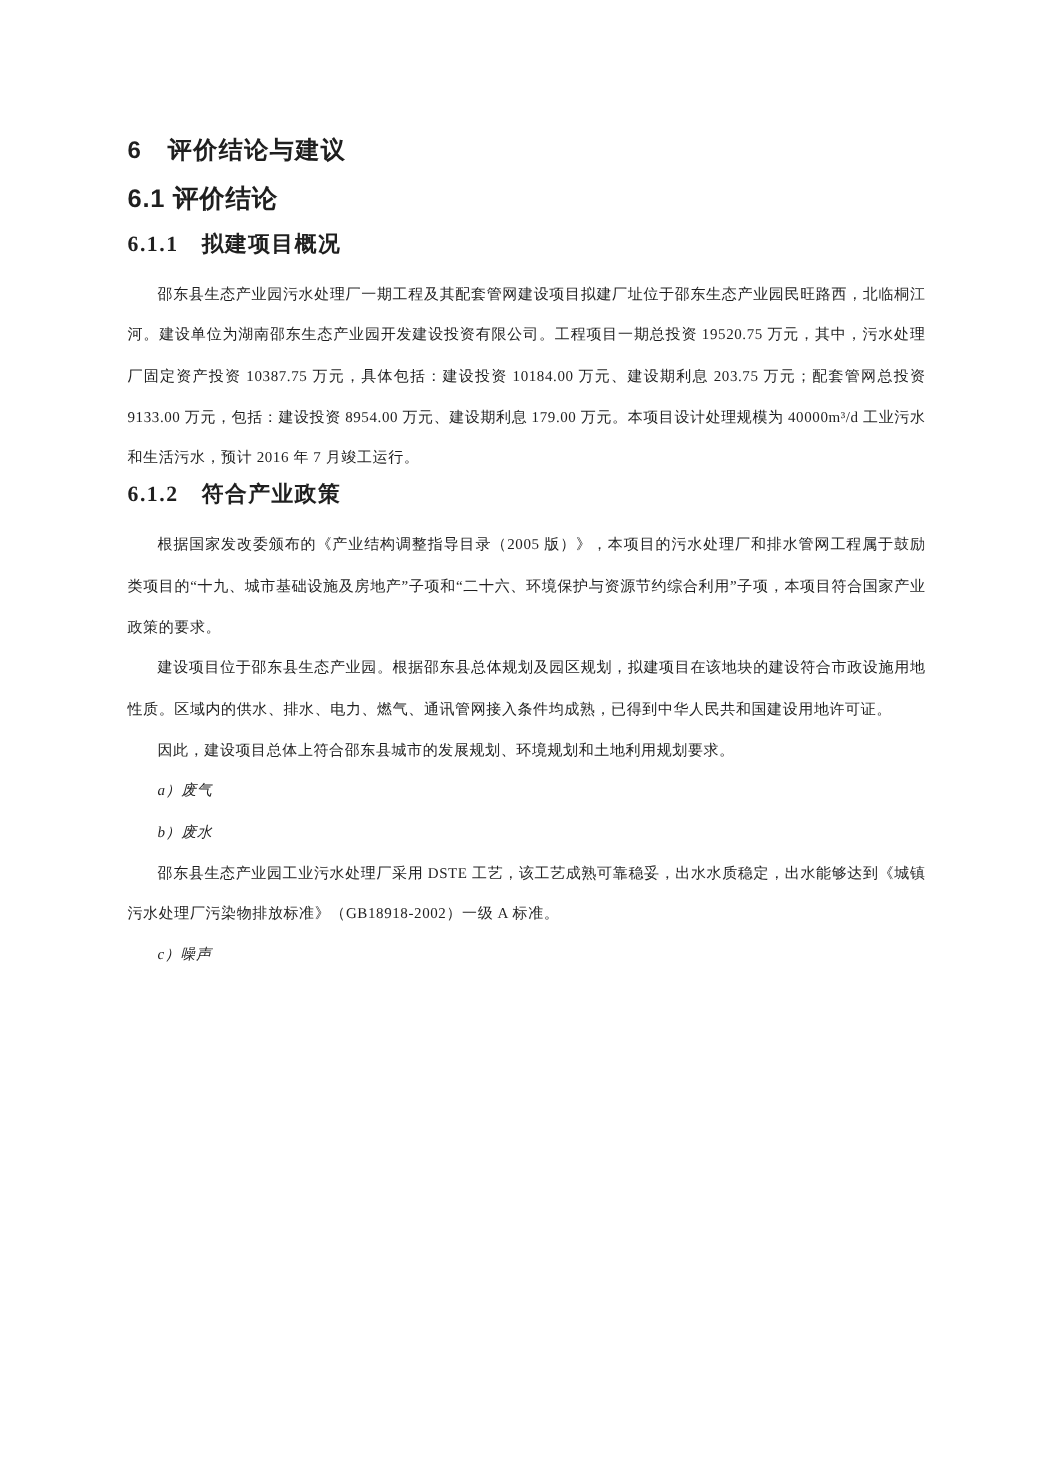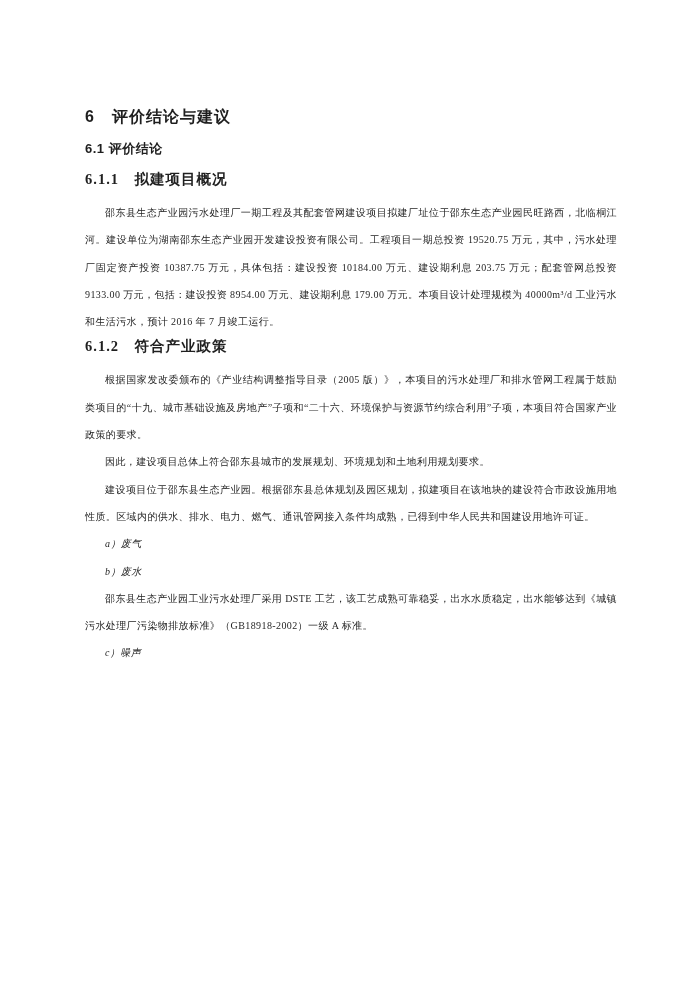--- a/index.html
+++ b/index.html
@@ -11,36 +11,36 @@
     position: relative;
     width: 700px;
     height: 989px;
     background: #ffffff;
     overflow: hidden;
     font-family: "Liberation Serif", "DejaVu Serif", serif;
     color: #1f1f1f;
   }
   .content {
     position: absolute;
-    top: 108px;
+    top: 92px;
     left: 85px;
     width: 532px;
   }
   .h1 {
     font-family: "Liberation Sans", "DejaVu Sans", sans-serif;
     font-size: 16px;
     font-weight: 700;
     line-height: 18px;
     margin: 0 0 14px 0;
     letter-spacing: 1px;
     white-space: pre-wrap;
   }
   .h2 {
     font-family: "Liberation Sans", "DejaVu Sans", sans-serif;
-    font-size: 13px;
+    font-size: 17px;
     font-weight: 600;
     line-height: 17px;
     margin: 0 0 14px 0;
     letter-spacing: 0.5px;
     white-space: pre-wrap;
   }
   .h3 {
     font-size: 14.5px;
     font-weight: 700;
     line-height: 17px;
@@ -83,23 +83,23 @@
 
     <div class="h3">6.1.1　拟建项目概况</div>
 
     <p class="para">邵东县生态产业园污水处理厂一期工程及其配套管网建设项目拟建厂址位于邵东生态产业园民旺路西，北临桐江河。建设单位为湖南邵东生态产业园开发建设投资有限公司。工程项目一期总投资 19520.75 万元，其中，污水处理厂固定资产投资 10387.75 万元，具体包括：建设投资 10184.00 万元、建设期利息 203.75 万元；配套管网总投资 9133.00 万元，包括：建设投资 8954.00 万元、建设期利息 179.00 万元。本项目设计处理规模为 40000m³/d 工业污水和生活污水，预计 2016 年 7 月竣工运行。</p>
 
     <div class="h3">6.1.2　符合产业政策</div>
 
     <p class="para">根据国家发改委颁布的《产业结构调整指导目录（2005 版）》，本项目的污水处理厂和排水管网工程属于鼓励类项目的“十九、城市基础设施及房地产”子项和“二十六、环境保护与资源节约综合利用”子项，本项目符合国家产业政策的要求。</p>
 
 
+    <p class="para">建设项目位于邵东县生态产业园。根据邵东县总体规划及园区规划，拟建项目在该地块的建设符合市政设施用地性质。区域内的供水、排水、电力、燃气、通讯管网接入条件均成熟，已得到中华人民共和国建设用地许可证。</p>
+
     <p class="para">因此，建设项目总体上符合邵东县城市的发展规划、环境规划和土地利用规划要求。</p>
-
-    <p class="para">建设项目位于邵东县生态产业园。根据邵东县总体规划及园区规划，拟建项目在该地块的建设符合市政设施用地性质。区域内的供水、排水、电力、燃气、通讯管网接入条件均成熟，已得到中华人民共和国建设用地许可证。</p>
 
 
     <p class="para no-justify">a）废气</p>
 
 
     <p class="para no-justify">b）废水</p>
 
     <p class="para">邵东县生态产业园工业污水处理厂采用 DSTE 工艺，该工艺成熟可靠稳妥，出水水质稳定，出水能够达到《城镇污水处理厂污染物排放标准》（GB18918-2002）一级 A 标准。</p>
 
     <p class="para no-justify">c）噪声</p>

